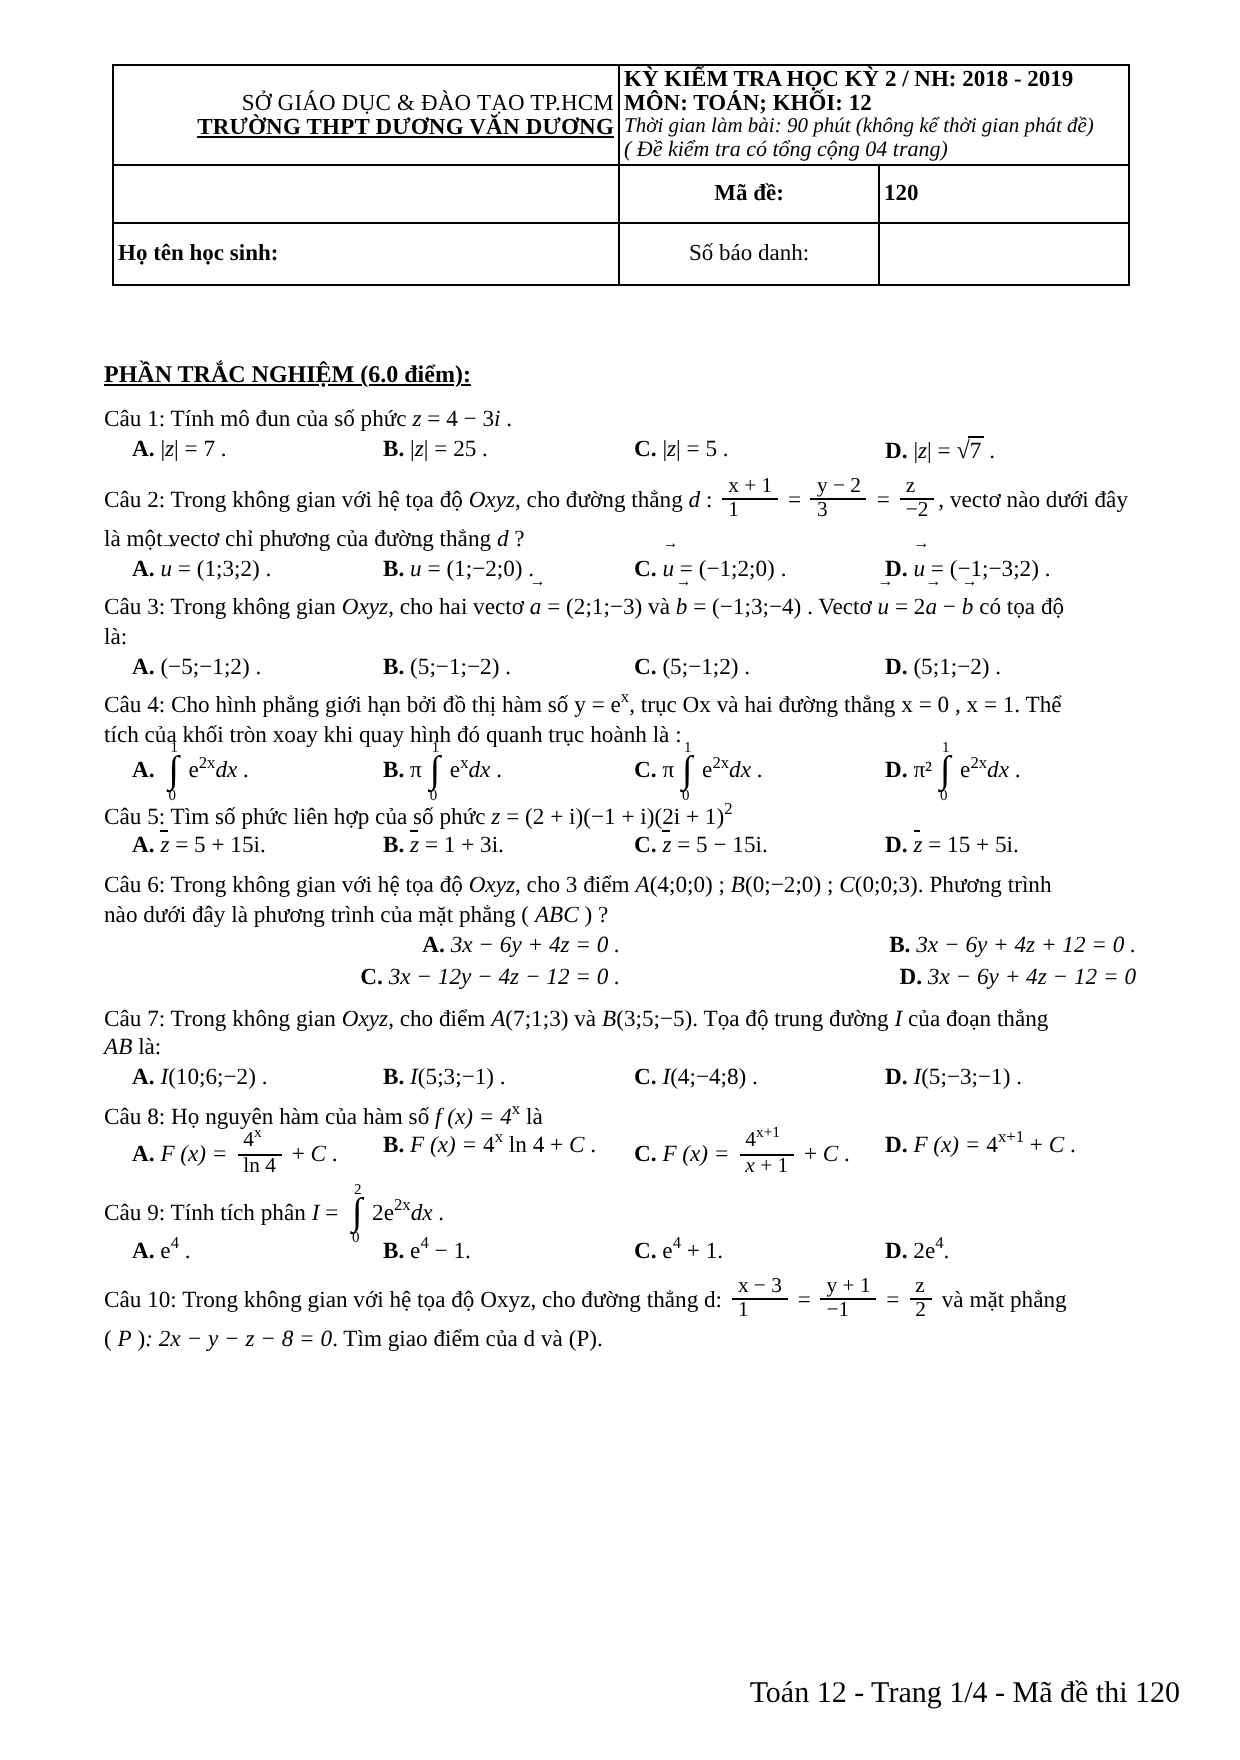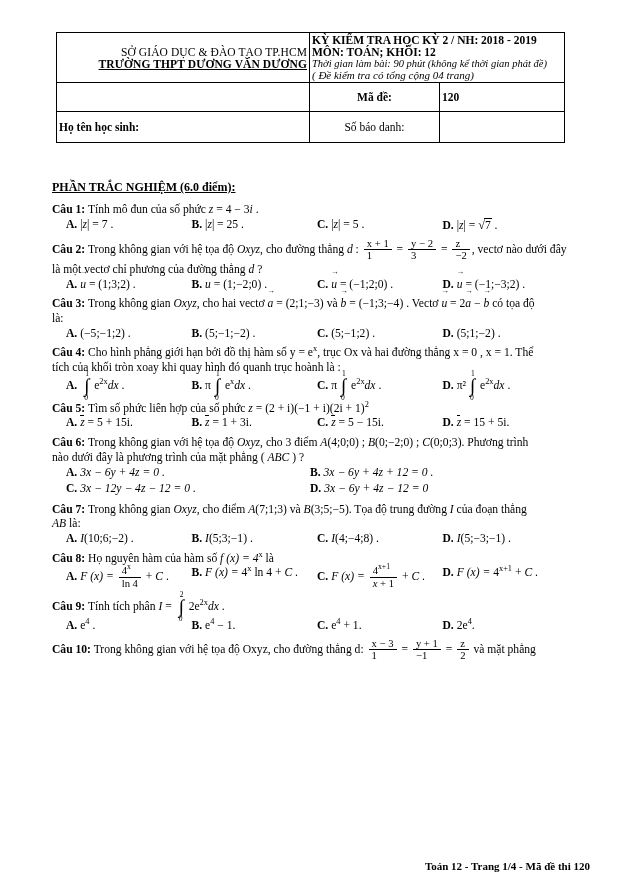--- a/index.html
+++ b/index.html
@@ -29,26 +29,26 @@
   .cell-madeval{font-weight:bold;font-size:11.5px;}
   .cell-name{font-weight:bold;font-size:11.5px;padding-left:5px;height:28px;}
   .cell-sbd{text-align:center;font-weight:normal;font-size:11.5px;}
   .cell-sbdval{}
 
   
   .content{position:absolute;left:52px;top:180px;width:516px;font-size:11.6px;line-height:1.18;}
   .section-title{font-weight:bold;text-decoration:underline;font-size:12px;margin-bottom:9px;}
   .q{margin-bottom:1px;}
   .q-stem{margin-bottom:1px;}
-  .q-lab{font-weight:bold;}
+  .q-lab{font-weight:normal;}
   .opts{display:flex;width:100%;margin:0 0 6px 0;}
   .opts > div{flex:1 1 0;white-space:nowrap;}
   .opts > div:first-child{padding-left:14px;}
   .opts-2col{display:flex;flex-wrap:wrap;width:100%;margin:0 0 6px 0;}
-  .opts-2col > div{width:50%;box-sizing:border-box;white-space:nowrap;line-height:1.35;}
+  .opts-2col > div{width:50%;box-sizing:border-box;white-space:nowrap;line-height:1.35;text-align:right;}
   .opts-2col > div:nth-child(odd){padding-left:14px;}
   .ol{font-weight:bold;}
   i.v{font-style:italic;}
 
   
   .frac{display:inline-block;vertical-align:middle;text-align:left;margin:0 2px;font-size:.92em;line-height:1.06;position:relative;top:-1px;}
   .frac > .num{display:block;padding:0 3px;border-bottom:1px solid #000;}
   .frac > .den{display:block;padding:0 3px;}
   .vec{display:inline-block;position:relative;font-style:italic;}
   .vec::after{content:"\2192";position:absolute;left:0;right:0;top:-10px;font-size:.68em;text-align:center;font-style:normal;line-height:1;}
@@ -57,21 +57,21 @@
   .abs{display:inline-block;}
   sup{font-size:.72em;vertical-align:super;line-height:0;}
   .sqrt{display:inline-block;white-space:nowrap;}
   .sqrt > .rad{font-size:1.05em;}
   .sqrt > .arg{border-top:1px solid #000;padding:0 1px 0 1px;margin-left:-1px;}
   .intg{display:inline-block;position:relative;vertical-align:middle;width:12px;height:20px;margin:0 1px;}
   .intg > .sym{position:absolute;left:3px;top:1px;font-size:19px;line-height:17px;font-style:normal;}
   .intg > .up{position:absolute;left:4px;top:-6px;font-size:7.5px;line-height:7px;}
   .intg > .lo{position:absolute;left:3px;bottom:-5px;font-size:7.5px;line-height:7px;}
 
-  .footer{position:absolute;right:30px;bottom:8px;font-size:11px;font-weight:bold;}
+  .footer{position:absolute;right:30px;bottom:24px;font-size:15px;}
 </style>
 </head>
 <body>
 
 <div class="page">
 
   <table class="hdr-table">
     <colgroup>
         <col style="width:253px">
         <col style="width:130px">
@@ -252,19 +252,22 @@
     </div>
 
     <div class="q">
       <div class="q-stem">
         <span class="q-lab">Câu 10:</span>
         <span>Trong không gian với hệ tọa độ Oxyz, cho đường thẳng d: </span>
         <span class="frac"><span class="num">x − 3</span><span class="den">1</span></span> =
         <span class="frac"><span class="num">y + 1</span><span class="den">−1</span></span> =
         <span class="frac"><span class="num">z</span><span class="den">2</span></span><span> và mặt phẳng</span>
       </div>
+      <div class="q-stem">
+        ( <i class="v">P</i> )<i class="v"><span>: 2x − y − z − 8 = 0</span></i><span>. Tìm giao điểm của d và (P).</span>
+      </div>
     </div>
 
   </div>
 
   <div class="footer">Toán 12 - Trang 1/4 - Mã đề thi 120</div>
 
 </div>
 
 </body></html>

